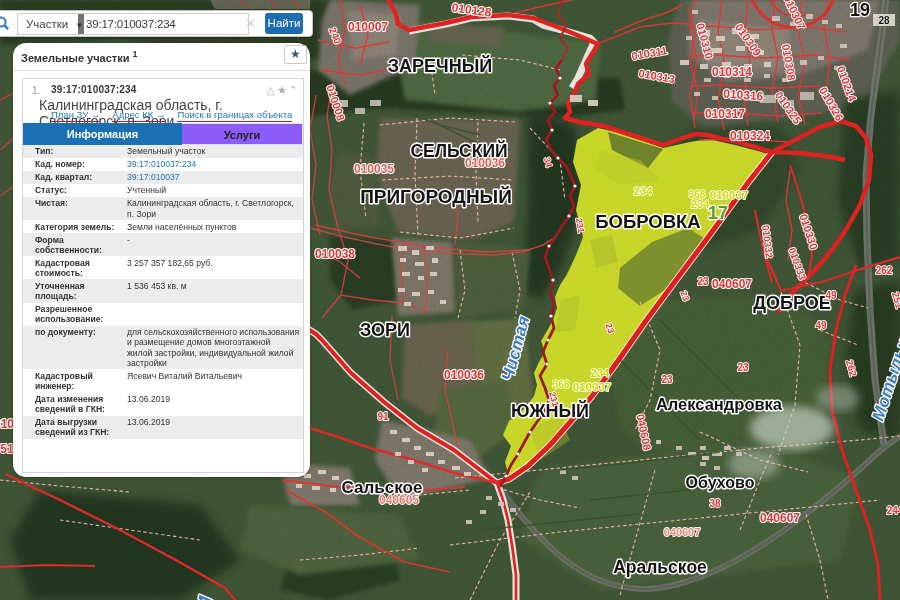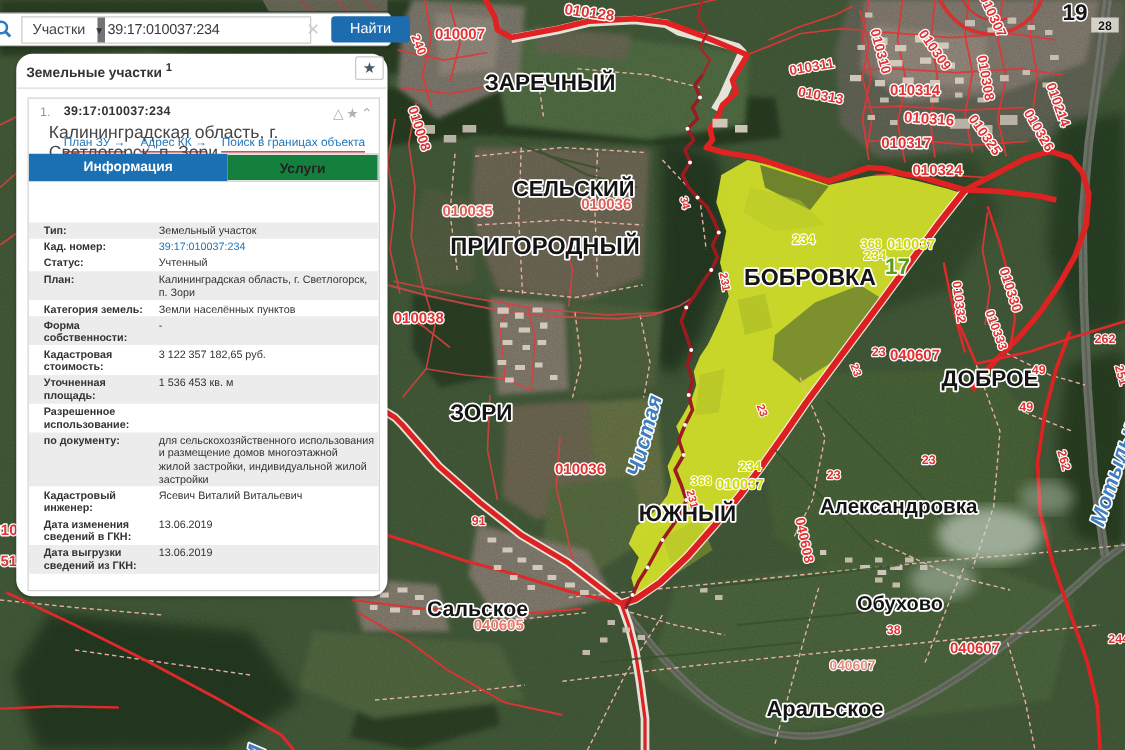--- a/index.html
+++ b/index.html
@@ -8,45 +8,45 @@
   
   #searchbar{position:absolute;left:-16px;top:10px;width:327px;height:25px;
     background:#fff;border:1px solid #c3c3c3;border-radius:4px;box-shadow:0 1px 2px rgba(0,0,0,.25);}
   #searchfield{position:absolute;left:32px;top:2px;width:230px;height:20px;
     border:1px solid #ccc;background:#fff;}
   #seltype{position:absolute;left:0;top:0;width:52px;height:20px;border-right:6px solid #737373;
     font-size:11.5px;color:#444;line-height:20px;padding-left:8px;white-space:nowrap;}
   #seltype .arr{font-size:8px;color:#333;margin-left:4px;}
   #searchtext{position:absolute;left:68px;top:0;font-size:11.5px;color:#3a3a3a;line-height:20px;letter-spacing:-0.2px;}
   #clearx{position:absolute;left:260px;top:2px;font-size:13px;color:#ccc;line-height:21px;}
-  #btnfind{position:absolute;left:280px;top:2px;width:63px;height:21px;background:#1e6cb0;
+  #btnfind{position:absolute;left:280px;top:2px;width:38px;height:21px;background:#1e6cb0;
     border-radius:3px;color:#fff;font-size:11.5px;text-align:center;line-height:21px;}
   #magico{position:absolute;left:8px;top:3px;width:18px;height:18px;}
   
   #panel{position:absolute;left:13px;top:43px;width:297px;height:434px;background:#fff;
     border-radius:13px;box-shadow:0 1px 3px rgba(0,0,0,.3);}
   #ptitle{position:absolute;left:8px;top:6px;font-size:11px;font-weight:bold;color:#333;}
   #ptitle sup{font-size:9px;font-weight:bold;}
   #pstar{position:absolute;left:271px;top:2px;width:21px;height:17px;border:1px solid #c9c9c9;
     border-radius:2px;text-align:center;line-height:17px;font-size:12px;color:#4a5866;}
   #phr{position:absolute;left:0;top:27px;width:297px;height:1px;background:#dcdcdc;}
   #card{position:absolute;left:9px;top:35px;width:280px;height:393px;border:1px solid #d4d4d4;background:#fff;overflow:hidden;}
   #inum{position:absolute;left:9px;top:6px;color:#999;font-size:10px;}
   #ikad{position:absolute;left:28px;top:5px;font-size:10px;font-weight:bold;color:#333;letter-spacing:0.2px;}
   #iicons{position:absolute;right:3px;top:5px;color:#b0b0b0;font-size:11px;letter-spacing:2px;}
   #iaddr{position:absolute;left:16px;top:17.5px;font-size:14px;color:#454545;}
   #ilinks{position:absolute;left:28px;top:30px;font-size:9.5px;color:#2277bb;}
   #ilinks span{margin-right:12px;border-bottom:1px solid #b91c1c;padding-bottom:0.5px;}
   #tabs{position:absolute;left:0px;top:44px;width:260px;height:22px;text-decoration:underline;}
   #tab1{position:absolute;left:0;top:0;width:159px;height:22px;background:#1b70b4;color:#fff;
     font-weight:bold;font-size:11px;text-align:center;line-height:22px;}
-  #tab2{position:absolute;left:159px;top:0;width:121px;height:22px;background:#15803d;color:#222;
+  #tab2{position:absolute;left:159px;top:0;width:121px;height:22px;background:#8b5cf6;color:#222;
     border:1px solid #e0e0e0;border-left:none;box-sizing:border-box;
     font-weight:bold;font-size:11px;text-align:center;line-height:22px;}
-  #tbl{position:absolute;left:0;top:66px;width:280px;font-size:8.6px;margin-top:33px;}
+  #tbl{position:absolute;left:0;top:66px;width:280px;font-size:8.6px;}
   .row{display:flex;width:280px;}
   .row.g{background:#ececec;}
   .lbl{width:86px;padding:1.4px 0 1.4px 12px;font-weight:bold;color:#333;line-height:10.2px;flex:none;}
   .val{width:170px;padding:1.4px 0 1.4px 6px;color:#333;line-height:10.2px;white-space:nowrap;}
   .val.b{color:#2277bb;}
   svg text{paint-order:stroke;stroke-linejoin:round;stroke-linecap:round;}
 </style>
 </head>
 <body>
 
@@ -584,44 +584,48 @@
       <div class="row g">
           <div class="lbl">Тип:</div>
           <div class="val">Земельный участок</div>
         </div>
 
       <div class="row">
           <div class="lbl">Кад. номер:</div>
           <div class="val b">39:17:010037:234</div>
         </div>
 
+      <div class="row g">
+          <div class="lbl">Кад. квартал:</div>
+          <div class="val b">39:17:010037</div>
+        </div>
 
       <div class="row">
           <div class="lbl">Статус:</div>
           <div class="val">Учтенный</div>
         </div>
 
       <div class="row g">
-          <div class="lbl">План:</div>
+          <div class="lbl">Чистая:</div>
           <div class="val">Калининградская область, г. Светлогорск,<br>п. Зори</div>
         </div>
 
       <div class="row">
           <div class="lbl">Категория земель:</div>
           <div class="val">Земли населённых пунктов</div>
         </div>
 
       <div class="row g">
           <div class="lbl">Форма<br>собственности:</div>
           <div class="val">-</div>
         </div>
 
       <div class="row">
           <div class="lbl">Кадастровая<br>стоимость:</div>
-          <div class="val">3 122 357 182,65 руб.</div>
+          <div class="val">3 257 357 182,65 руб.</div>
         </div>
 
       <div class="row g">
           <div class="lbl">Уточненная<br>площадь:</div>
           <div class="val">1 536 453 кв. м</div>
         </div>
 
       <div class="row">
           <div class="lbl">Разрешенное<br>использование:</div>
         </div>

